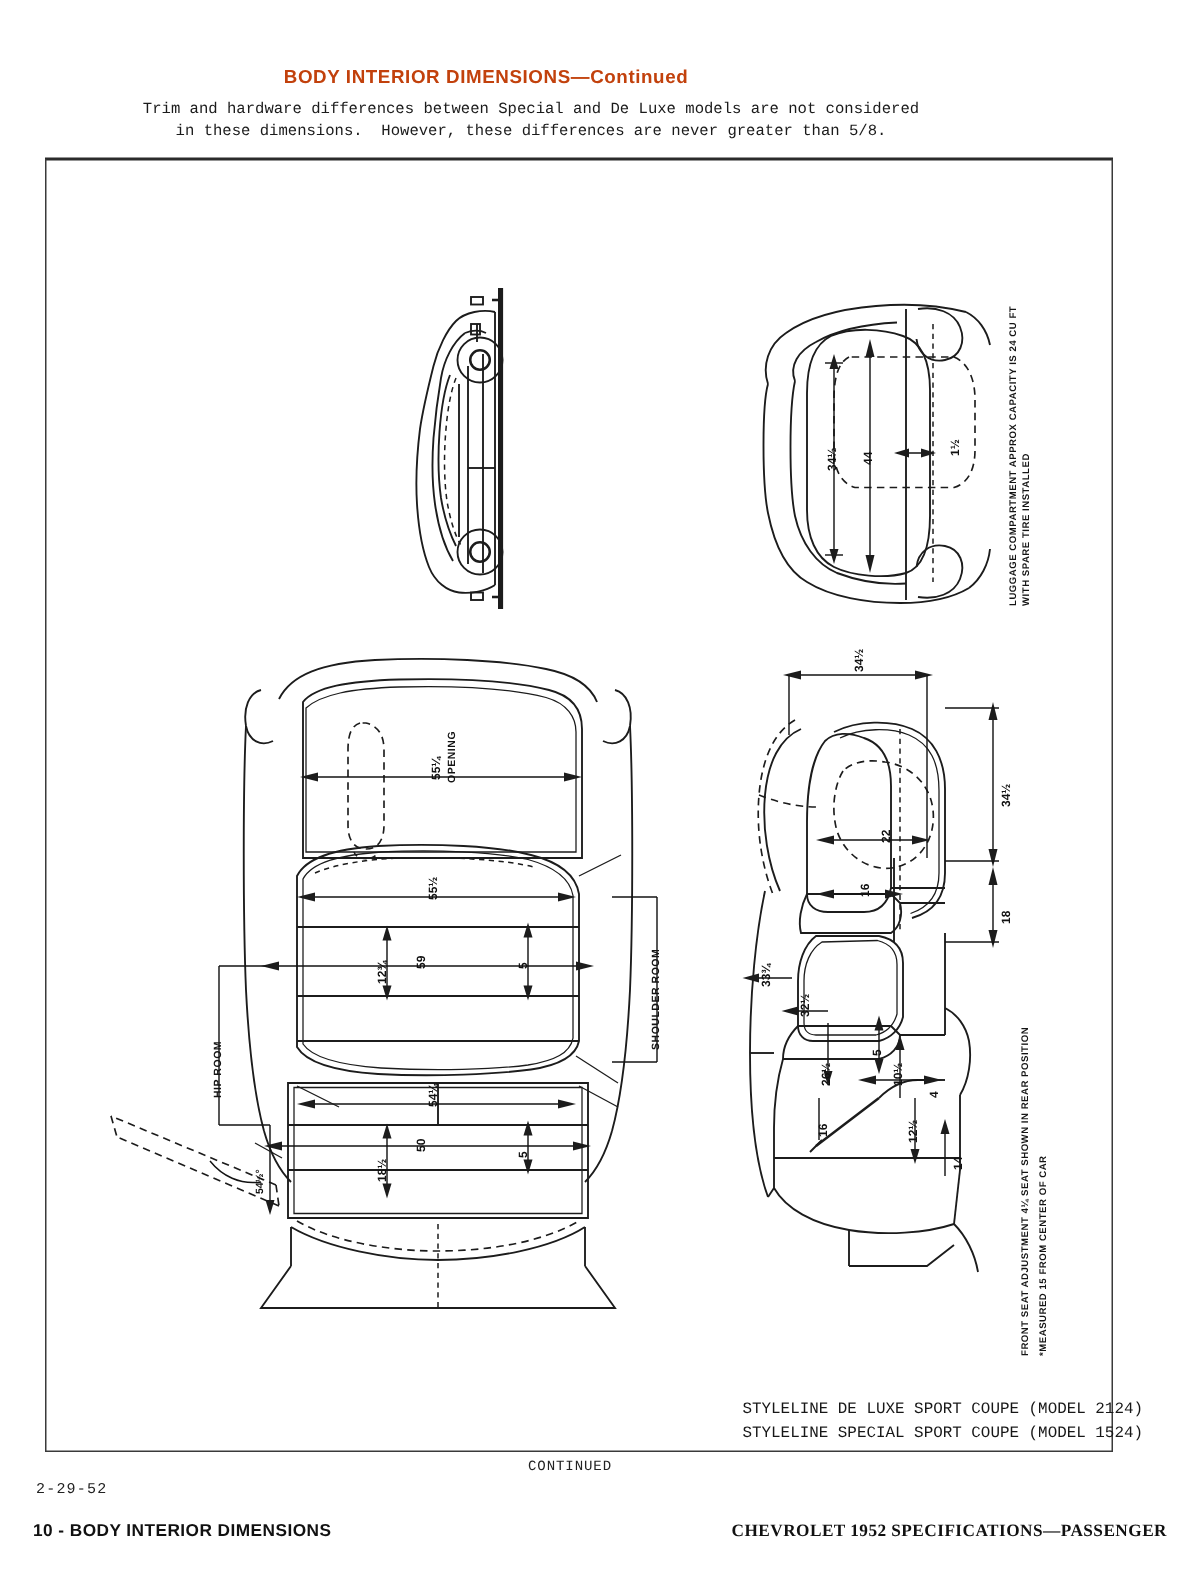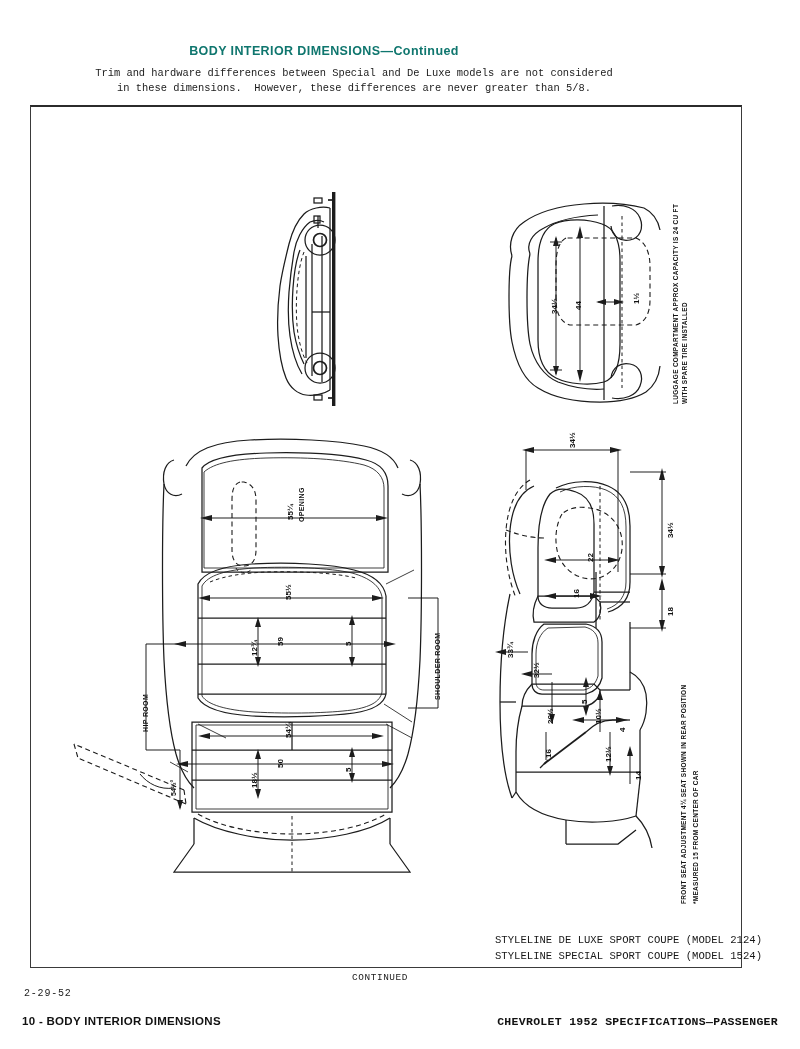--- a/index.html
+++ b/index.html
@@ -20,21 +20,21 @@
   .page-title {
     position: absolute;
     top: 44px;
     left: 0;
     width: 648px;
     text-align: center;
     font-family: "Liberation Sans", sans-serif;
     font-weight: bold;
     font-size: 12.5px;
     letter-spacing: .4px;
-    color: #0f766e;
+    color: #c2410c;
   }
   .intro {
     position: absolute;
     top: 66px;
     left: 0;
     width: 708px;
     text-align: center;
     font-family: "Liberation Mono", monospace;
     font-size: 10.4px;
     line-height: 15px;
@@ -134,21 +134,21 @@
     font-family: "Liberation Sans", sans-serif;
     font-weight: bold;
     font-size: 11.5px;
     letter-spacing: .3px;
     color: #111;
   }
   .foot-right {
     position: absolute;
     right: 22px;
     top: 1015px;
-    font-family: Liberation Mono, monospace;
+    font-family: Liberation Serif, serif;
     font-weight: bold;
     font-size: 11.5px;
     letter-spacing: .3px;
     color: #111;
   }
 
   .ln  { fill: none; stroke: #1c1c1c; stroke-width: 1.25; }
   .ln2 { fill: none; stroke: #1c1c1c; stroke-width: 1.7; }
   .lnT { fill: none; stroke: #1c1c1c; stroke-width: .85; }
   .dsh { fill: none; stroke: #1c1c1c; stroke-width: 1.1; stroke-dasharray: 5 3.5; }

